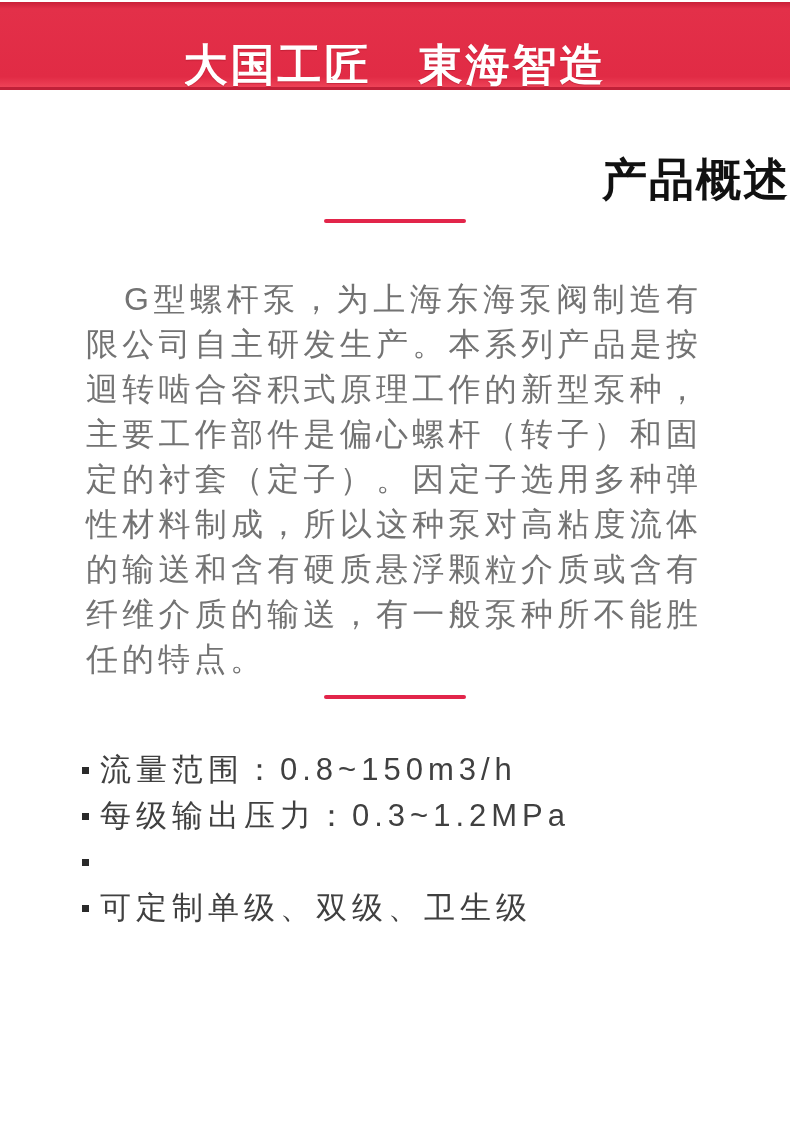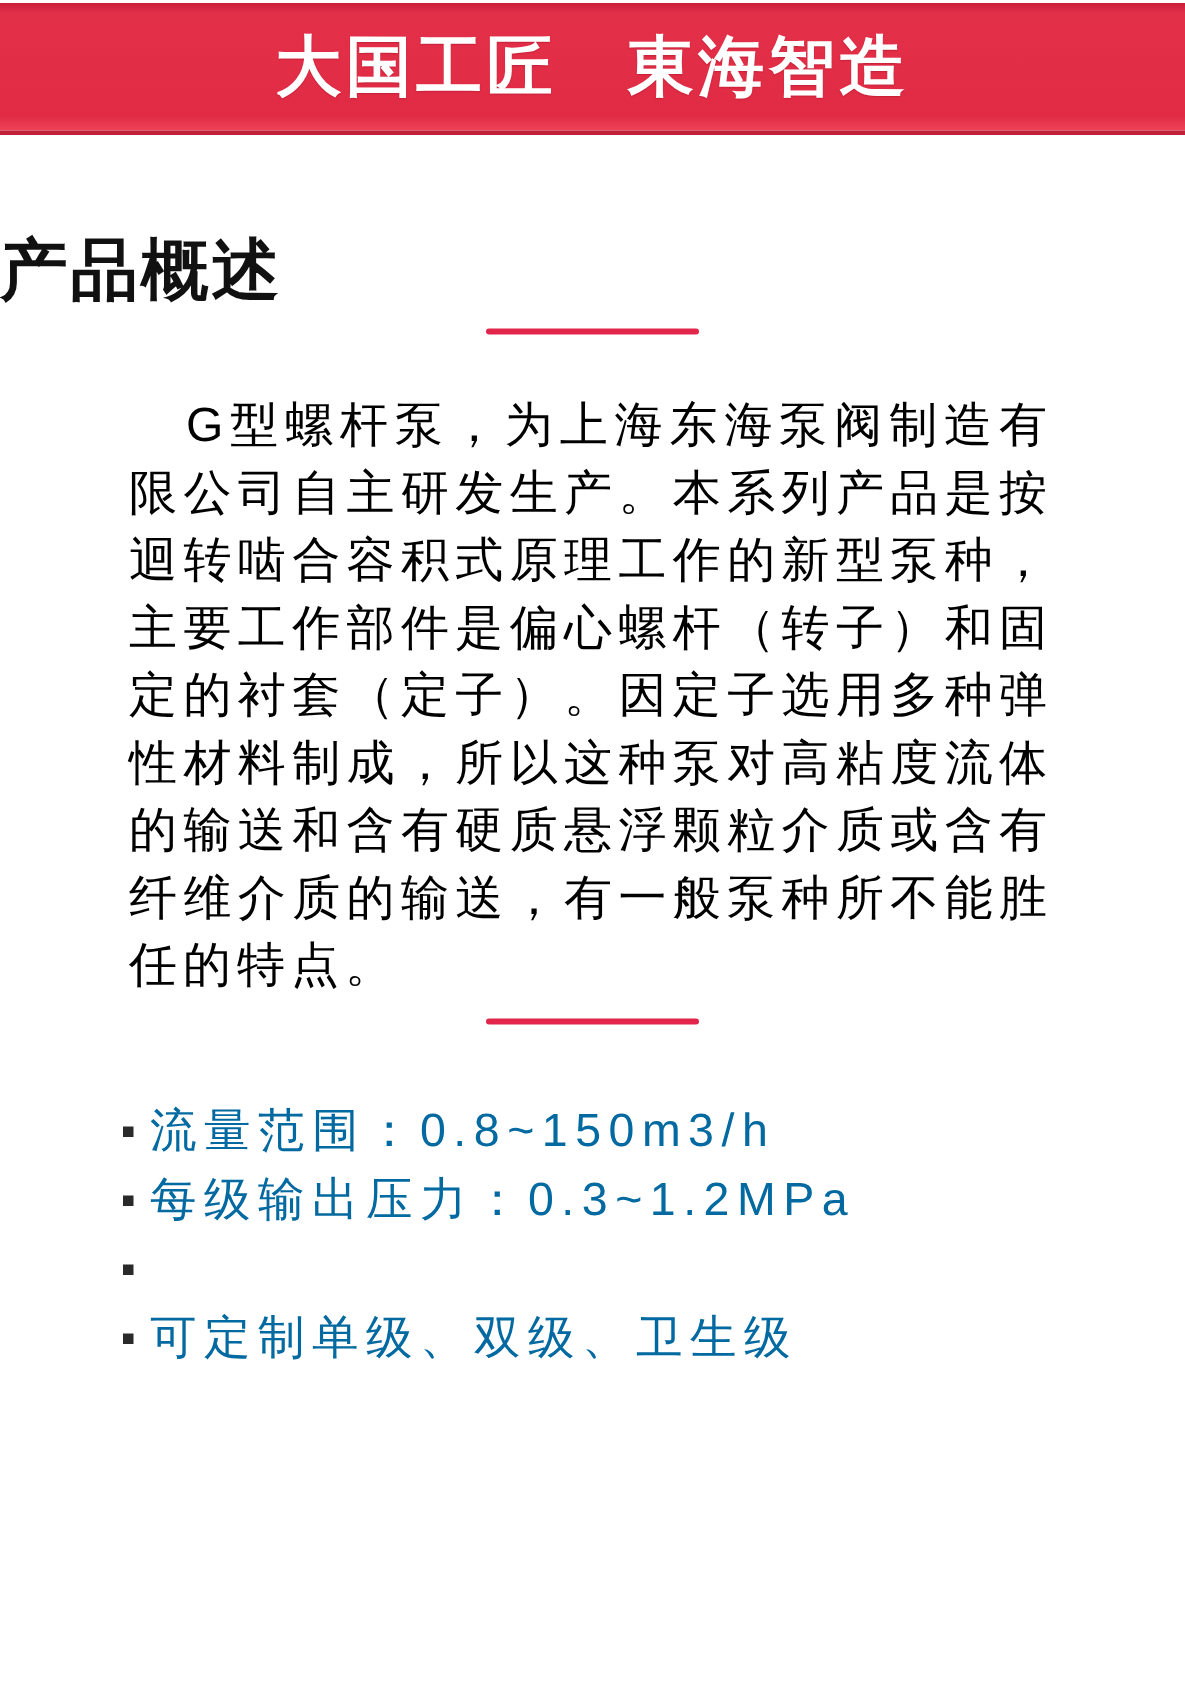--- a/index.html
+++ b/index.html
@@ -13,70 +13,70 @@
     overflow: hidden;
     font-family: "Liberation Sans", sans-serif;
     color: #1d1d1d;
   }
   .banner {
     height: 85px;
     margin-top: 2px;
     background: linear-gradient(180deg, #c92038 0%, #e33049 8%, #e12b45 88%, #ee4257 100%);
     border-bottom: 3px solid #c02038;
     display: flex;
-    align-items: center;
+    align-items: flex-end;
     justify-content: center;
   }
   .banner-title {
     color: #ffffff;
     font-size: 44px;
     font-weight: bold;
     letter-spacing: 3px;
     line-height: 1;
     text-shadow: 0 1px 1px rgba(140, 10, 25, 0.35);
   }
   .section-title {
     margin: 0;
-    text-align: left;
+    text-align: right;
     font-size: 45px;
     line-height: 52px;
     font-weight: bold;
     color: #111111;
     letter-spacing: 2px;
   }
   .overview .section-title { padding-top: 64px; }
   .conditions .section-title { padding-top: 50px; }
   .title-underline {
     width: 142px;
     height: 4px;
     background: #e2254a;
     margin: 13px auto 0 auto;
     border-radius: 2px;
   }
   .paragraph {
-    margin: 38px 88px 0 86px;
+    margin: 54px 88px 0 86px;
     font-size: 32px;
     line-height: 45px;
     letter-spacing: 4px;
     text-align: justify;
     text-indent: 38px;
-    color: #000000;
+    color: #737373;
   }
   .cond-list {
     list-style: none;
     margin: 48px 0 0 0;
     padding: 0 70px 0 82px;
   }
   .cond-item {
     display: flex;
     align-items: center;
     height: 46px;
     font-size: 31px;
     letter-spacing: 5px;
-    color: #0369a1;
+    color: #404040;
     white-space: nowrap;
   }
   .bullet {
     width: 7px;
     height: 7px;
     background: #2a2a2a;
     margin-right: 11px;
     flex: none;
   }
 </style>

